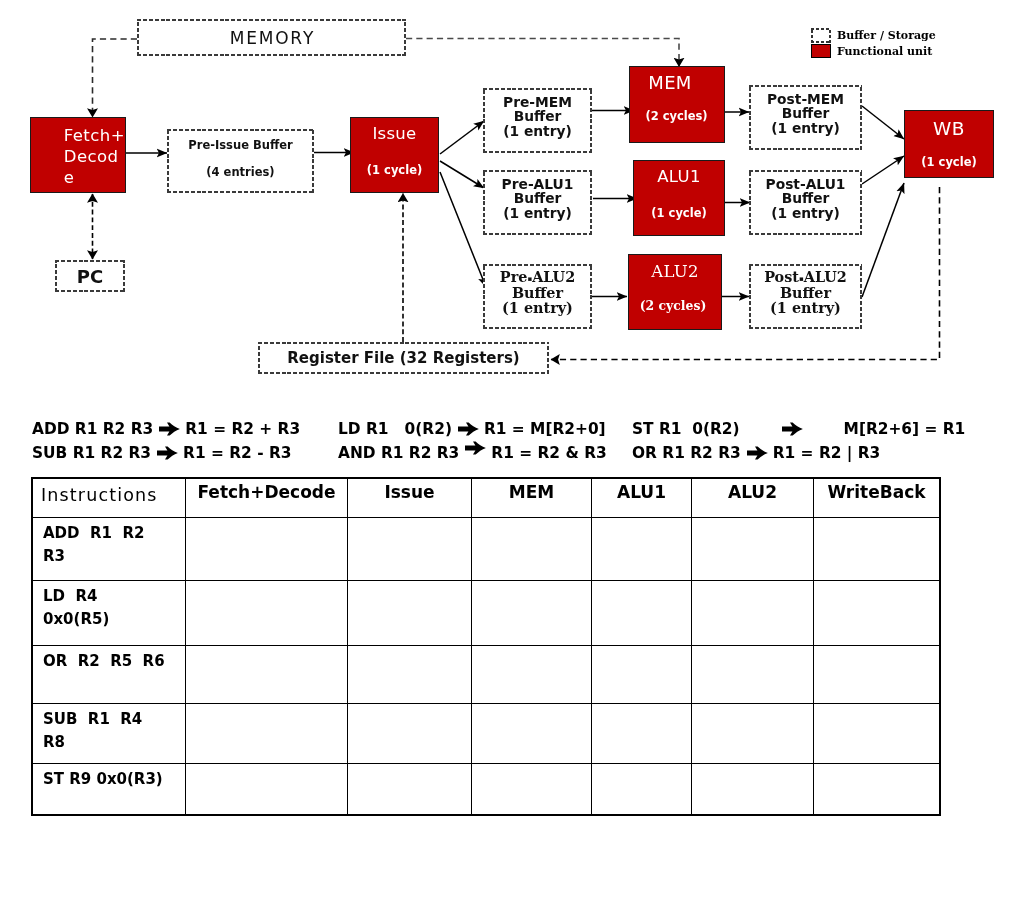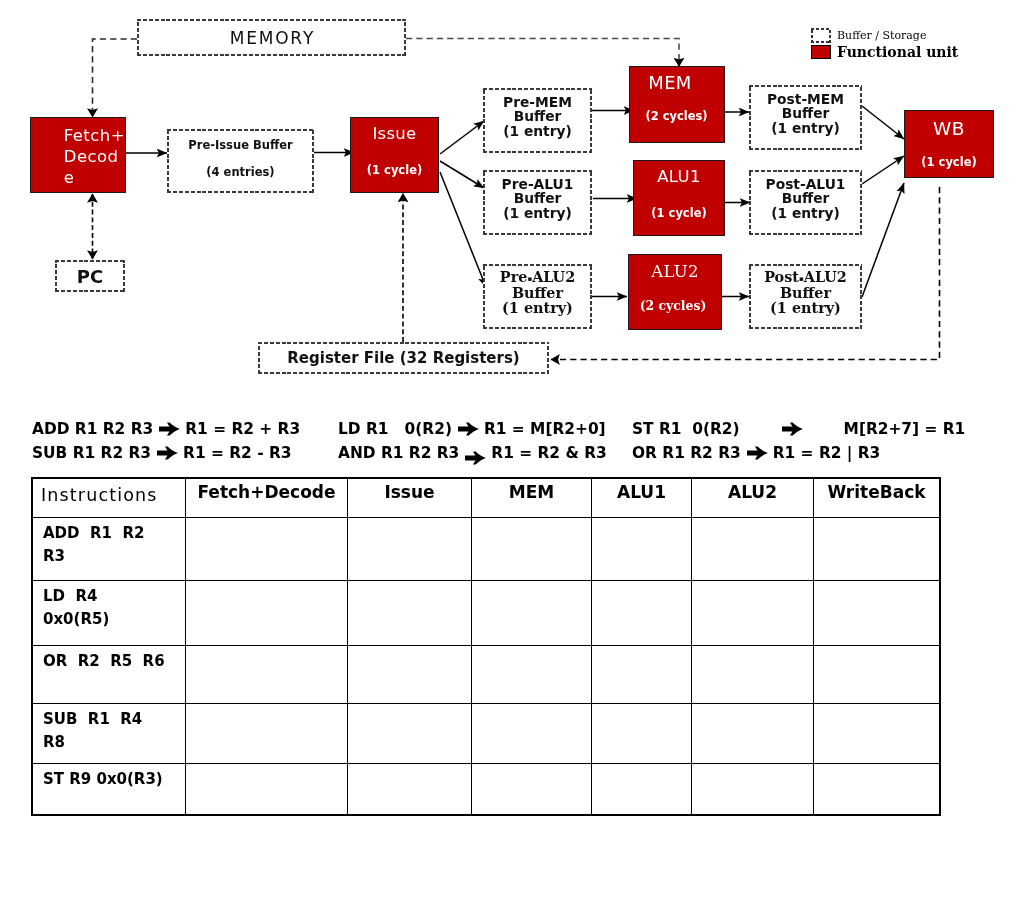--- a/index.html
+++ b/index.html
@@ -160,25 +160,25 @@
 
   <div class="abs" style="left:811px;top:28px;">
     <div style="display:flex;align-items:center;margin-bottom:1px;">
       <span class="abs" style="position:relative;display:inline-block;width:20px;height:15px;box-sizing:border-box;
                    background-image:repeating-linear-gradient(90deg,#333 0,#333 3px,transparent 3px,transparent 5px),
                                     repeating-linear-gradient(90deg,#333 0,#333 3px,transparent 3px,transparent 5px),
                                     repeating-linear-gradient(0deg,#333 0,#333 3px,transparent 3px,transparent 5px),
                                     repeating-linear-gradient(0deg,#333 0,#333 3px,transparent 3px,transparent 5px);
                    background-size:100% 2px,100% 2px,2px 100%,2px 100%;
                    background-position:0 0,0 100%,0 0,100% 0;background-repeat:no-repeat;"></span>
-      <span style="margin-left:6px;font-family:'DejaVu Serif',serif;font-weight:400;font-size:11px;">Buffer / Storage</span>
+      <span style="margin-left:6px;font-family:'DejaVu Serif',serif;font-weight:700;font-size:11px;">Buffer / Storage</span>
     </div>
     <div style="display:flex;align-items:center;">
       <span style="display:inline-block;width:20px;height:14px;background:#C00000;border:1.5px solid #000;box-sizing:border-box;"></span>
-      <span style="margin-left:6px;font-family:'DejaVu Serif',serif;font-weight:700;font-size:14px;">Functional unit</span>
+      <span style="margin-left:6px;font-family:'DejaVu Serif',serif;font-weight:700;font-size:11px;">Functional unit</span>
     </div>
   </div>
 
   <div class="abs" style="left:32px;top:417px;width:960px;font-size:15.4px;font-weight:700;line-height:24px;">
     <div id="isa-rows">
         <div style="position: relative; height: 24px;">
           <div style="position: absolute; left: 0px; top: 0px; display: flex; align-items: center; white-space: nowrap;">
             <span style="white-space: pre;">ADD R1 R2 R3</span>
             <span style="margin: 0px 5px 0px 6px; display: inline-flex;">
               <svg class="arrowglyph" viewBox="0 0 21 14">
@@ -196,34 +196,34 @@
             </span>
             <span>R1 = M[R2+0]</span>
           </div>
           <div style="position: absolute; left: 600px; top: 0px; display: flex; align-items: center; white-space: nowrap; gap: 36px;">
             <span style="white-space: pre;">ST R1  0(R2)</span>
             <span style="margin: 0px 5px 0px 6px; display: inline-flex;">
               <svg class="arrowglyph" viewBox="0 0 21 14">
                 <path d="M0,4.6 L10.4,4.6 L8.0,0.4 L10.6,0.4 C13.4,3.1 16.9,5.5 20.9,7.0 C16.9,8.5 13.4,10.9 10.6,13.6 L8.0,13.6 L10.4,9.4 L0,9.4 Z" fill="#000"></path>
               </svg>
             </span>
-            <span>M[R2+7] = R1</span>
+            <span>M[R2+6] = R1</span>
           </div>
         </div>
         <div style="position: relative; height: 24px;">
           <div style="position: absolute; left: 0px; top: 0px; display: flex; align-items: center; white-space: nowrap;">
             <span style="white-space: pre;">SUB R1 R2 R3</span>
             <span style="margin: 0px 5px 0px 6px; display: inline-flex;">
               <svg class="arrowglyph" viewBox="0 0 21 14">
                 <path d="M0,4.6 L10.4,4.6 L8.0,0.4 L10.6,0.4 C13.4,3.1 16.9,5.5 20.9,7.0 C16.9,8.5 13.4,10.9 10.6,13.6 L8.0,13.6 L10.4,9.4 L0,9.4 Z" fill="#000"></path>
               </svg>
             </span>
             <span>R1 = R2 - R3</span>
           </div>
-          <div style="position: absolute; left: 306px; top: 0px; display: flex; align-items: flex-end; white-space: nowrap;">
+          <div style="position: absolute; left: 306px; top: 0px; display: flex; align-items: flex-start; white-space: nowrap;">
             <span style="white-space: pre;">AND R1 R2 R3</span>
             <span style="margin: 0px 5px 0px 6px; display: inline-flex;">
               <svg class="arrowglyph" viewBox="0 0 21 14">
                 <path d="M0,4.6 L10.4,4.6 L8.0,0.4 L10.6,0.4 C13.4,3.1 16.9,5.5 20.9,7.0 C16.9,8.5 13.4,10.9 10.6,13.6 L8.0,13.6 L10.4,9.4 L0,9.4 Z" fill="#000"></path>
               </svg>
             </span>
             <span>R1 = R2 &amp; R3</span>
           </div>
           <div style="position: absolute; left: 600px; top: 0px; display: flex; align-items: center; white-space: nowrap;">
             <span style="white-space: pre;">OR R1 R2 R3</span>

